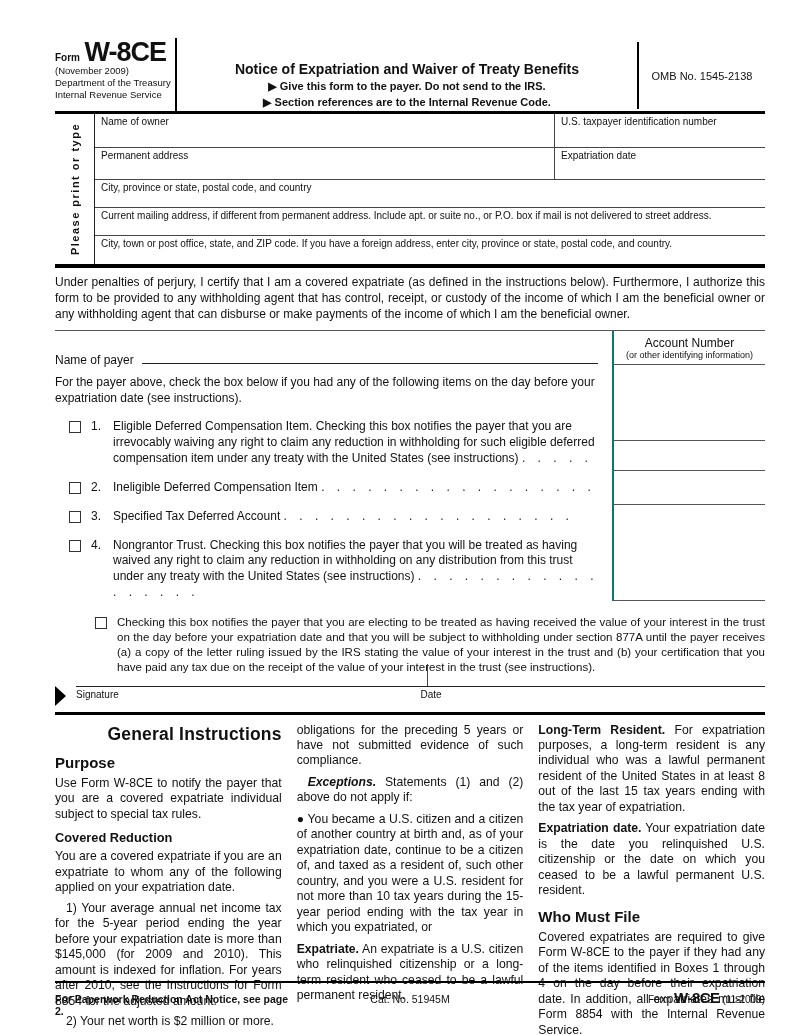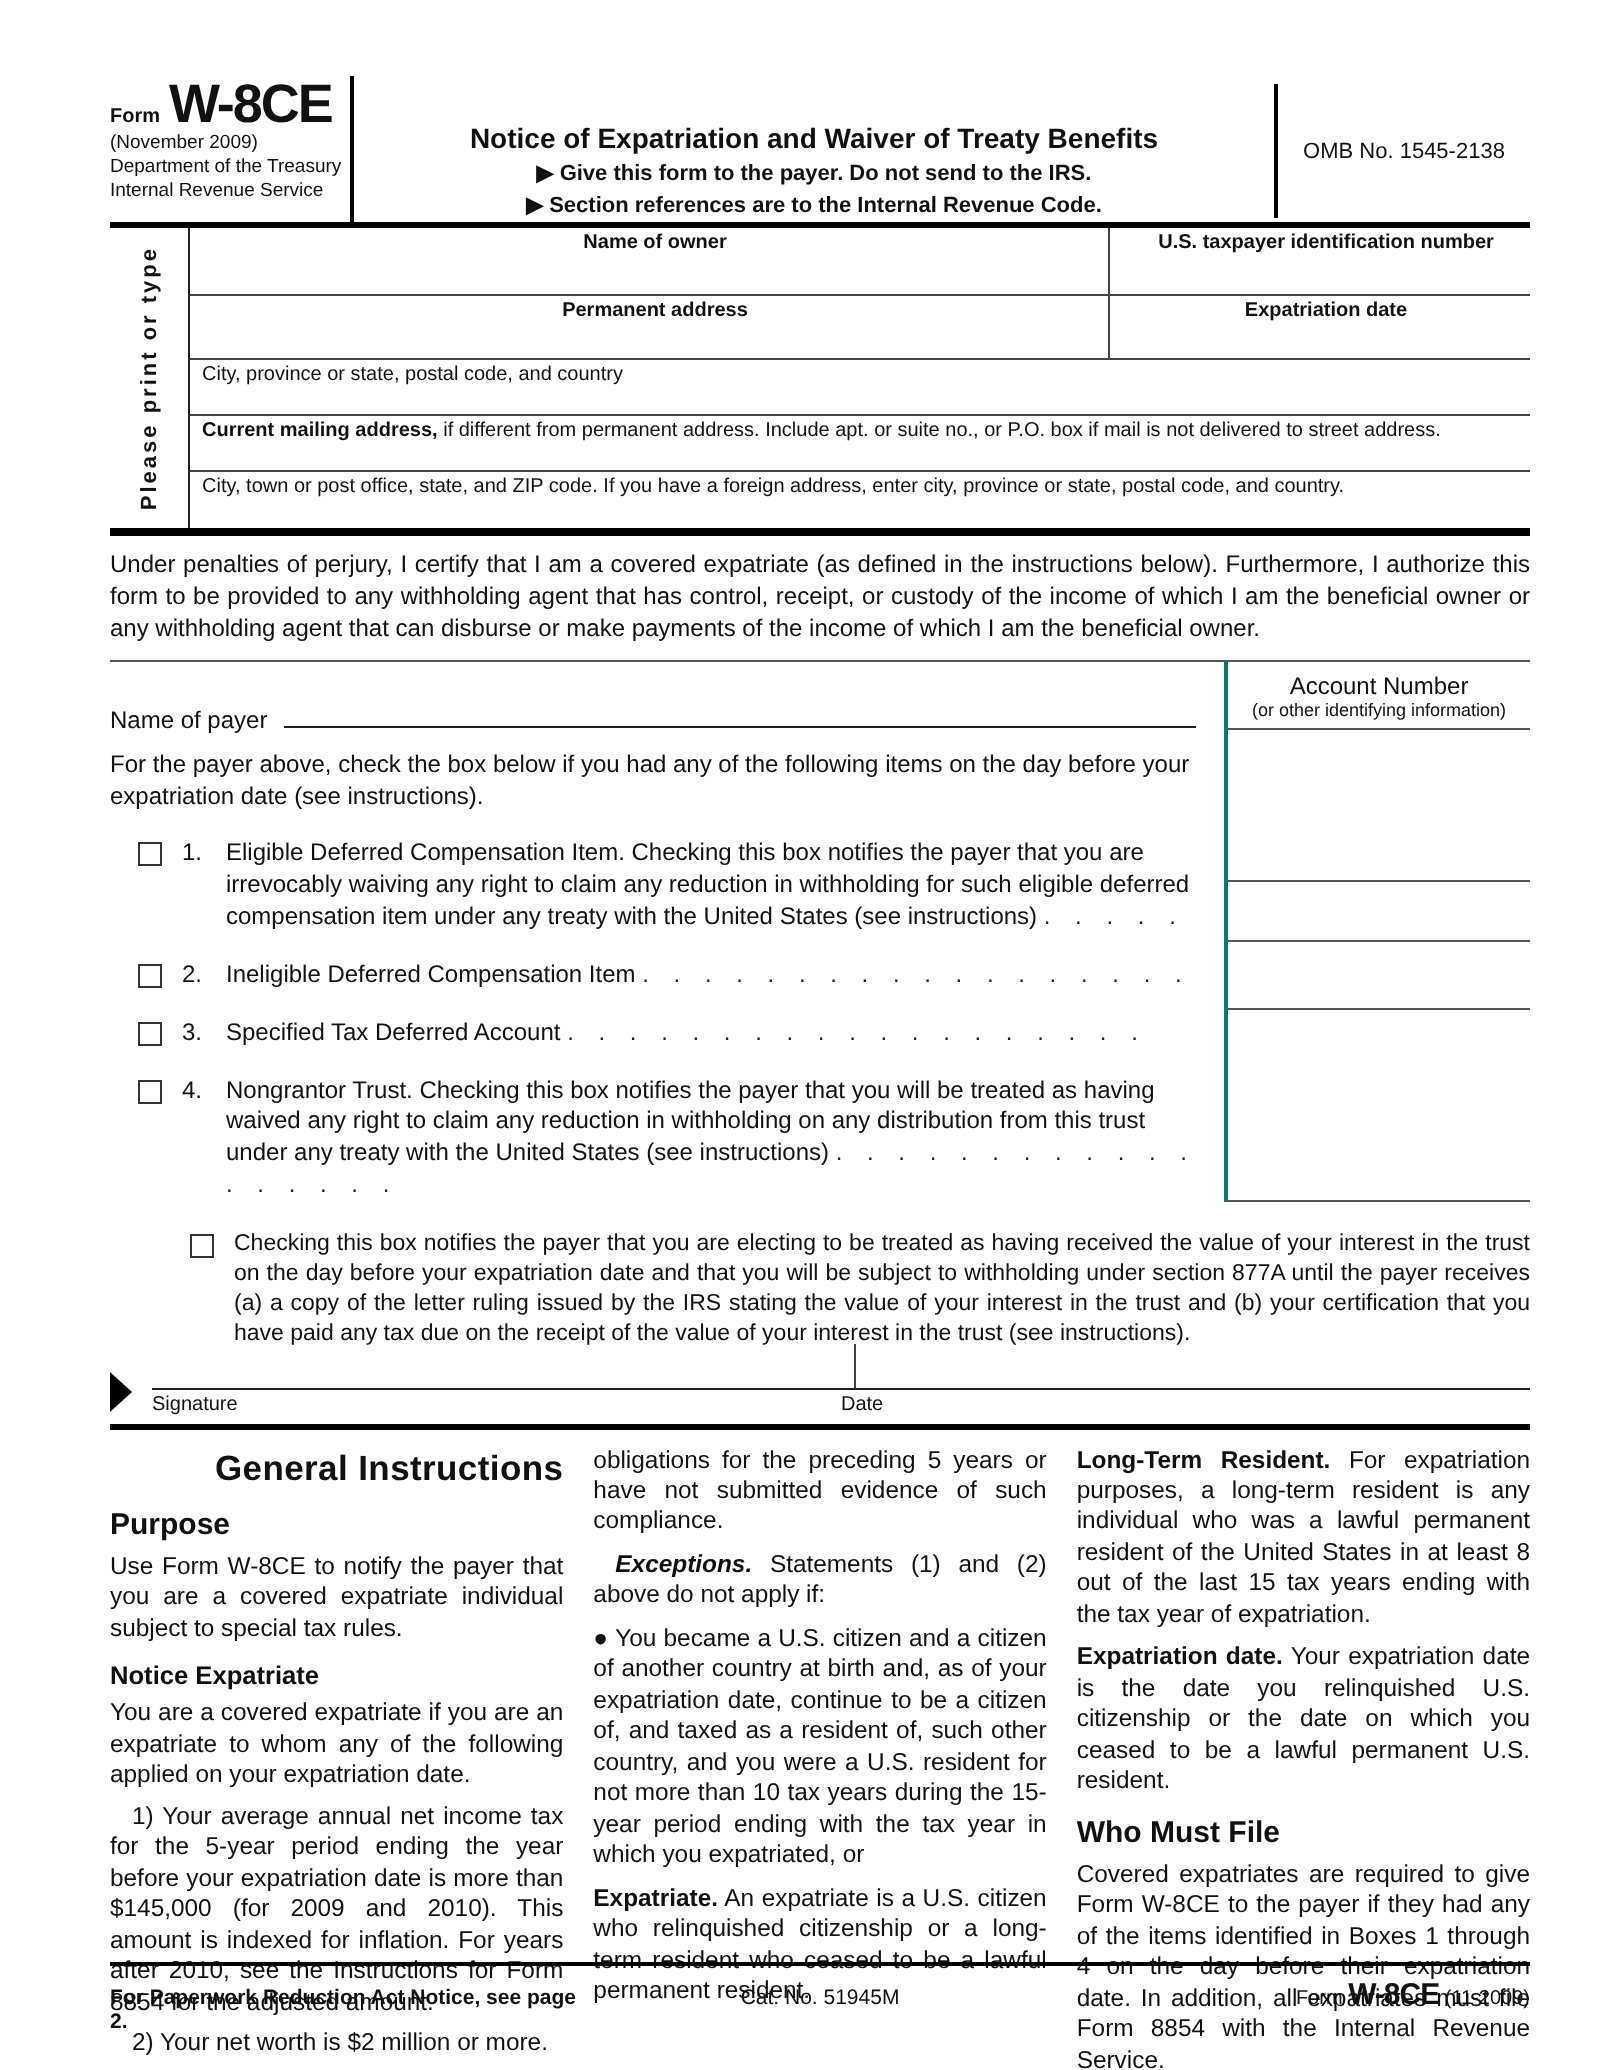--- a/index.html
+++ b/index.html
@@ -25,21 +25,21 @@
   .fields { display:flex; border-bottom:4px solid #000; }
   .side-label { width:40px; border-right:1.5px solid #222; display:flex; align-items:center; justify-content:center; }
   .side-label span { writing-mode:vertical-rl; transform:rotate(180deg); font-weight:bold; font-size:11px; letter-spacing:1.5px; white-space:nowrap; }
   .frows { flex:1; }
   .frow { display:flex; border-bottom:1.5px solid #444; }
   .frow:last-child { border-bottom:none; }
   .fcell { padding:2px 0 0 6px; font-size:10px; }
   .fcell.grow { flex:1; border-right:1.5px solid #444; }
   .fcell.right { width:210px; }
   .fcell.full { flex:1; }
-  .bold { font-weight:bold;text-align:center; }
+  .bold { font-weight:normal; }
   .h34{height:34px}.h32{height:32px}.h28{height:28px}
 
   
   .certify { font-size:12px; line-height:1.3; padding:7px 0 8px; border-bottom:1px solid #555; text-align:justify; }
 
   
   .payer-grid { display:grid; grid-template-columns:1fr 153px; }
   .pmain { padding-right:14px; }
   .acct { border-left:2px solid #0f766e; border-bottom:1px solid #555; }
   .acct-hdr { text-align:center; padding:5px 2px 4px; border-bottom:1px solid #555; }
@@ -50,21 +50,21 @@
   .payer-intro { font-size:12px; line-height:1.3; margin-top:8px; max-width:540px; }
   .item { display:flex; margin-top:13px; font-size:12px; line-height:1.32; }
   .cb { width:12px; height:12px; border:1.5px solid #333; background:#fff; flex:none; margin:2px 10px 0 14px; }
   .inum { width:22px; flex:none; }
   .itext { flex:1; }
   .dots { word-spacing:9px; color:#222; }
   .subitem { display:flex; font-size:11.5px; line-height:1.32; margin:14px 0 6px 40px; text-align:justify; }
   .subitem .cb { margin-left:0; }
 
   
-  .sigrow { display:flex; align-items:flex-end; margin-top:10px; padding-bottom:4px; }
+  .sigrow { display:flex; margin-top:10px; padding-bottom:4px; }
   .sig-arrow { width:0; height:0; border-left:11px solid #000; border-top:10px solid transparent; border-bottom:10px solid transparent; margin-bottom:2px; }
   .sig-area { flex:1; margin-left:10px; position:relative; }
   .sig-rule { border-top:1.5px solid #222; }
   .sig-tick { position:absolute; left:51%; top:-22px; width:1px; height:22px; background:#444; }
   .sig-labels { display:flex; font-size:10px; padding-top:2px; }
   .sig-labels .lab { flex:1; }
   .section-bar { border-bottom:3px solid #000; }
 
   
   .instr { display:flex; gap:15px; margin-top:8px; }
@@ -191,21 +191,21 @@
       </div>
     </div>
   </div>
   <div class="section-bar"></div>
 
   <div class="instr">
     <div class="icol">
       <div class="gi-title">General Instructions</div>
       <div class="h2">Purpose</div>
       <p>Use Form W-8CE to notify the payer that you are a covered expatriate individual subject to special tax rules.</p>
-      <div class="h3">Notice Expatriate</div>
+      <div class="h3">Covered Reduction</div>
       <p>You are a covered expatriate if you are an expatriate to whom any of the following applied on your expatriation date.</p>
       <p class="ind">1) Your average annual net income tax for the 5-year period ending the year before your expatriation date is more than $145,000 (for 2009 and 2010). This amount is indexed for inflation. For years after 2010, see the Instructions for Form 8854 for the adjusted amount.</p>
       <p class="ind">2) Your net worth is $2 million or more.</p>
       <p class="ind">3) You have not certified under penalties of perjury that you met all federal tax</p>
     </div>
 
     <div class="icol">
       <p>obligations for the preceding 5 years or have not submitted evidence of such compliance.</p>
       <p class="ind gap"><span class="lead-bi">Exceptions.</span><span> Statements (1) and (2) above do not apply if:</span></p>
       <p class="gap">● You became a U.S. citizen and a citizen of another country at birth and, as of your expatriation date, continue to be a citizen of, and taxed as a resident of, such other country, and you were a U.S. resident for not more than 10 tax years during the 15-year period ending with the tax year in which you expatriated, or</p>

